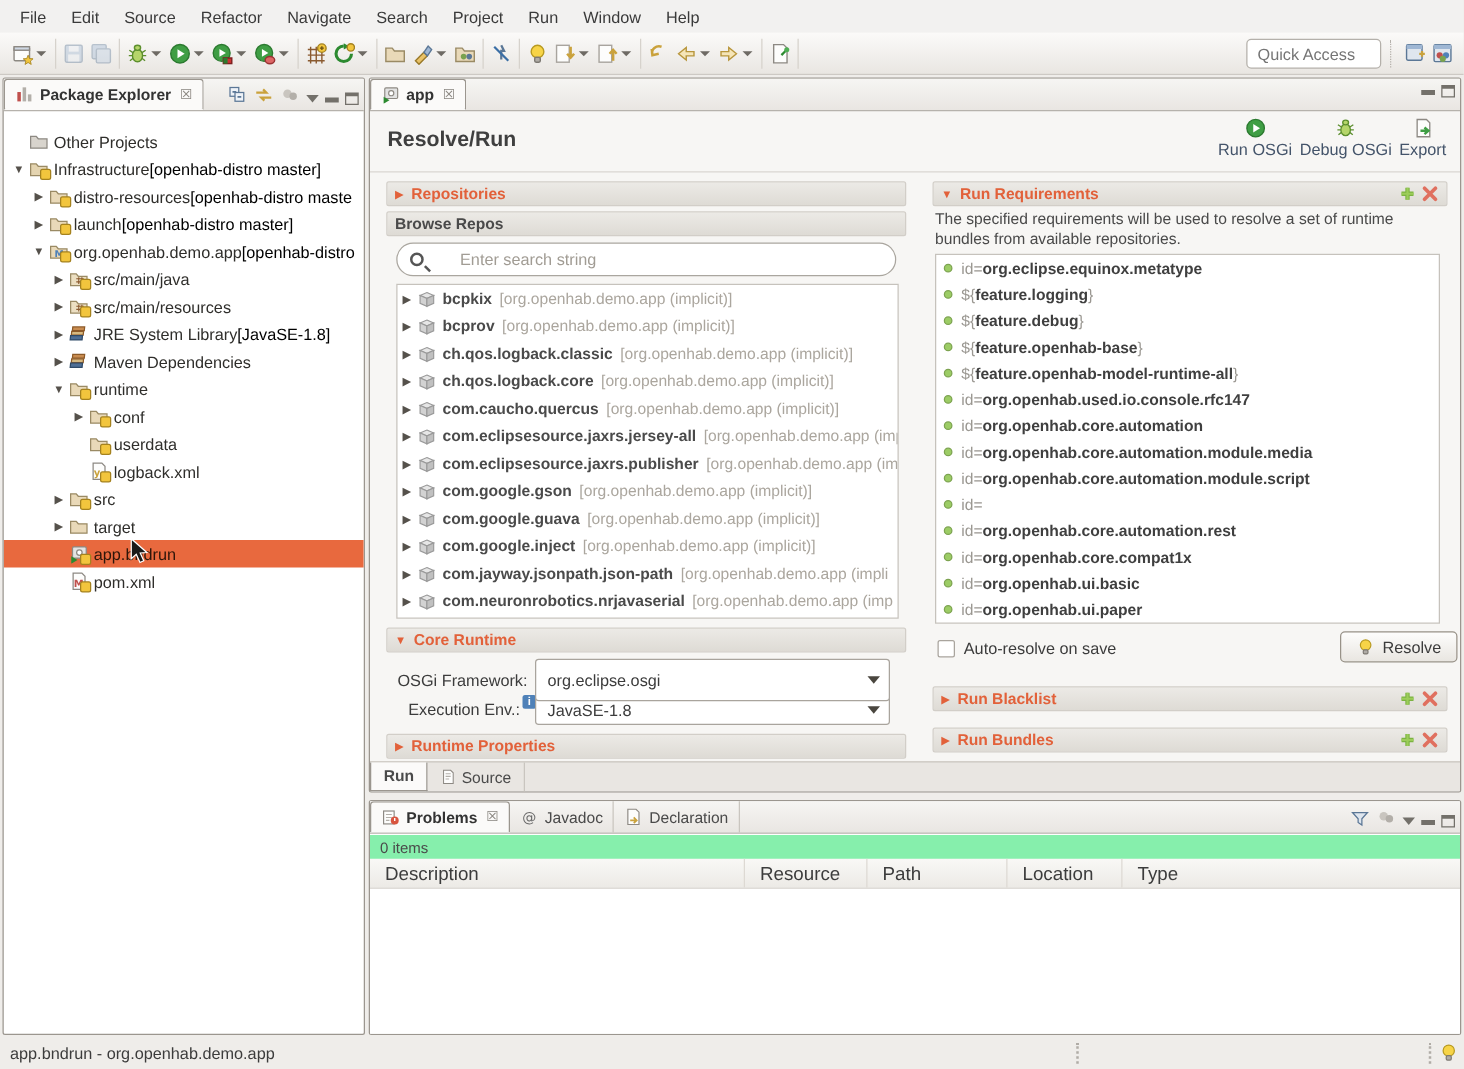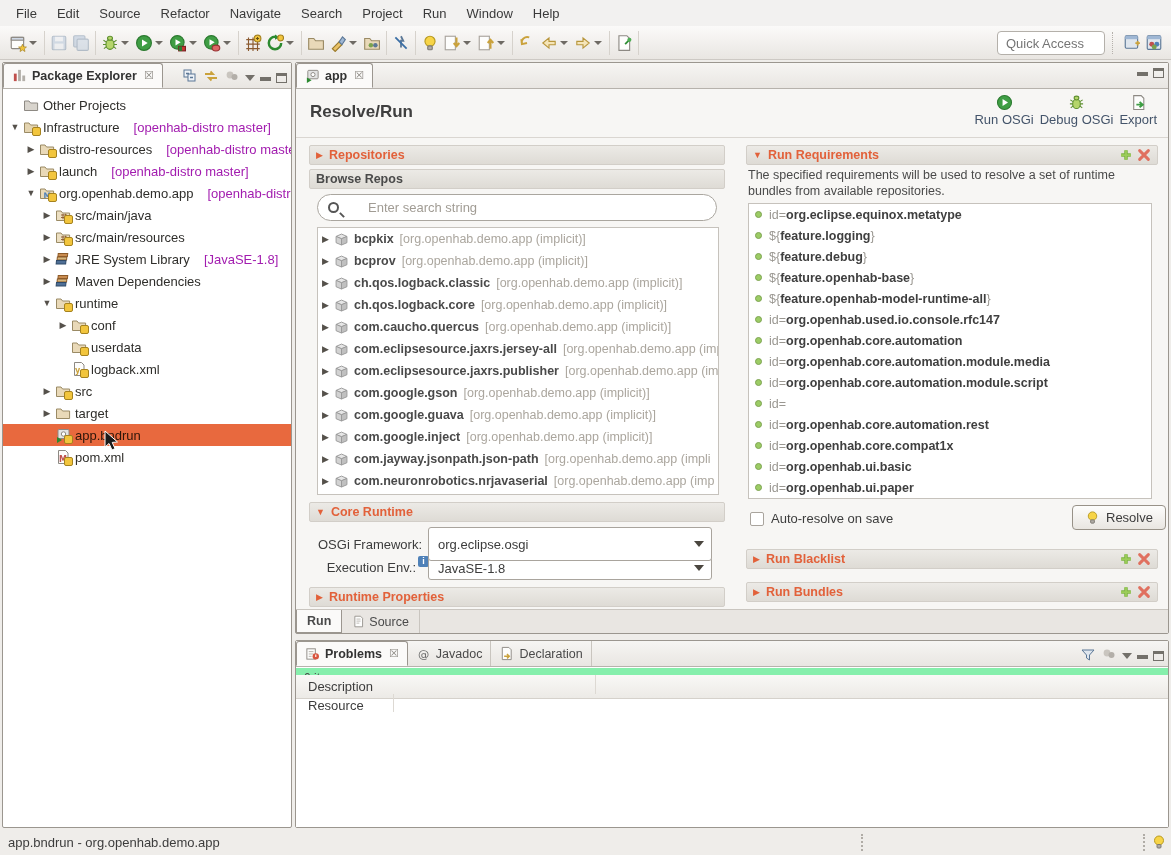--- a/index.html
+++ b/index.html
@@ -29,26 +29,26 @@
   .vtab .icn { width:15px; height:15px; display:inline-block; }
   .vtab .x { color:#8a8680; font-size:11px; margin-left:2px; }
   .vtools { position:absolute; right:4px; top:5px; display:flex; align-items:center; gap:5px; }
   .vtools .icn { width:16px; height:16px; display:inline-block; }
   .mini { width:11px; height:4px; border:1px solid #73706a; border-width:3px 1px 1px 1px; margin-top:2px; }
   .maxi { width:11px; height:10px; border:1px solid #73706a; border-top:3px solid #73706a; }
   .vmenu { width:0; height:0; border-left:5px solid transparent; border-right:5px solid transparent; border-top:6px solid #73706a; }
 
   
   #pkgview { left:2px; top:62px; width:290px; height:766px; }
-  #pkgtree { position:absolute; left:0; right:0; top:27px; bottom:0; overflow:hidden; font-size:13px; padding-top:4px; }
+  #pkgtree { position:absolute; left:0; right:0; top:27px; bottom:0; overflow:hidden; font-size:13px; padding-top:12px; }
   .trow { height:22px; display:flex; align-items:center; white-space:nowrap; }
   .trow .exp { width:12px; text-align:center; font-size:9px; color:#55514b; flex:none; }
   .trow .icn { width:16px; height:16px; margin:0 4px 0 2px; flex:none; position:relative; }
   .trow .lbl { color:#2f2e2b; }
-  .trow .deco { color:#a21caf;margin-left:14px; }
+  .trow .deco { color:#000000; }
   .trow.sel { background:#e8693e; }
   .trow.sel .lbl { color:#2d1509; }
   .db::after { content:''; position:absolute; right:-2px; bottom:-1px; width:7px; height:7px; background:#f2c53d; border:1px solid #a5821f; border-radius:2px; }
 
   
   #editorview { left:295px; top:62px; width:874px; height:572px; background:#f7f6f4; }
   .etabbar { position:absolute; left:0; right:0; top:0; height:26px; background:linear-gradient(#f6f5f3,#e9e6e2); border-bottom:1px solid #b6b2ac; display:flex; align-items:flex-end; }
   .ehead { position:absolute; left:0; right:0; top:27px; height:48px; background:#f7f6f4; border-bottom:1px solid #dad6d1; }
   .etitle { position:absolute; left:14px; top:12px; font-size:17px; font-weight:bold; color:#3f3f3f; }
   .eactions { position:absolute; right:10px; top:2px; display:flex; gap:4px; }
@@ -92,21 +92,21 @@
   .gtkbtn .icn { width:15px; height:15px; }
 
   .ebottomtabs { position:absolute; left:0; bottom:0; height:24px; right:0; background:#e9e6e2; border-top:1px solid #c9c5bf; display:flex; }
   .ebt { display:flex; align-items:center; gap:4px; padding:0 10px; font-size:12.5px; color:#4a4a4a; border-right:1px solid #c9c5bf; height:23px; }
   .ebt.sel { background:#fbfaf9; border:1px solid #9b968f; border-top:none; font-weight:bold; }
   .ebt .icn { width:13px; height:13px; }
 
   
   #problemsview { left:295px; top:640px; width:874px; height:188px; background:#fff; }
   .pcount { position:absolute; left:0; right:0; top:27px; height:20px; background:#86efac; font-size:12px; color:#4a4a4a; padding:3px 8px; }
-  .phead { position:absolute; left:0; right:0; top:34px; height:24px; background:linear-gradient(#f9f8f6,#eceae6); border-bottom:1px solid #d5d1cb; display:flex; font-size:13px; color:#3c3c3c;flex-direction:column; }
+  .phead { position:absolute; left:0; right:0; top:46px; height:24px; background:linear-gradient(#f9f8f6,#eceae6); border-bottom:1px solid #d5d1cb; display:flex; font-size:15px; color:#3c3c3c; }
   .pcol { padding:4px 0 0 12px; border-right:1px solid #ddd9d3; height:100%; }
 
   
   .statusbar { position:absolute; left:0; right:0; bottom:0; height:25px; background:#efedea; font-size:13px; color:#3c3c3c; display:flex; align-items:center; padding-left:8px; }
   .grip { position:absolute; top:4px; height:17px; border-left:2px dotted #b0aca6; }
   .sb-bulb { position:absolute; right:4px; top:4px; width:16px; height:16px; }
 
   .cursor { position:absolute; left:103px; top:430px; width:18px; height:22px; z-index:50; pointer-events:none; }
 </style>
 </head>

